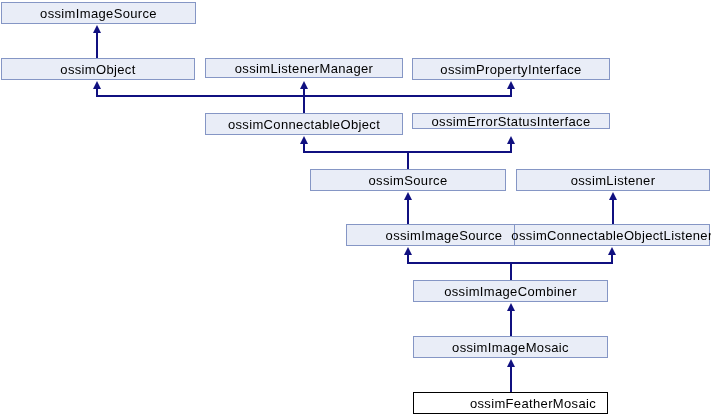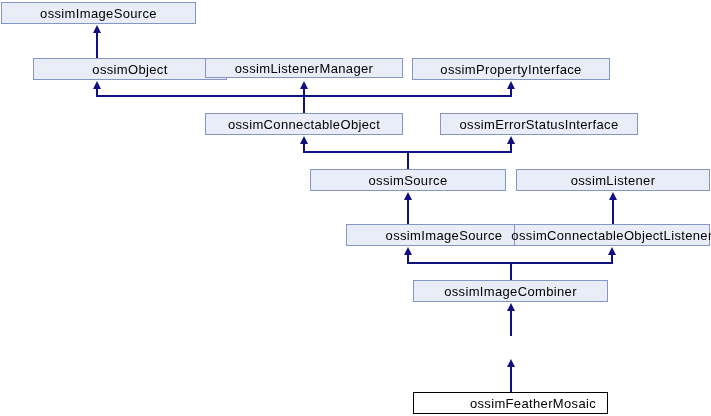--- a/index.html
+++ b/index.html
@@ -74,24 +74,25 @@
     <div class="seg" style="left: 407px; top: 254px; width: 2px; height: 10px;"></div>
     <div class="seg" style="left: 611px; top: 254px; width: 2px; height: 10px;"></div>
     <div class="seg" style="left: 510px; top: 262px; width: 2px; height: 18px;"></div>
     <div class="arrowhead" style="left: 404px; top: 247px;"></div>
     <div class="arrowhead" style="left: 608px; top: 247px;"></div>
     <div class="seg" style="left: 510px; top: 310px; width: 2px; height: 26px;"></div>
     <div class="arrowhead" style="left: 507px; top: 303px;"></div>
     <div class="seg" style="left: 510px; top: 366px; width: 2px; height: 26px;"></div>
     <div class="arrowhead" style="left: 507px; top: 359px;"></div>
     <div class="node" style="left: 1px; top: 2px; width: 195px; height: 22px;">ossimImageSource</div>
-    <div class="node" style="left: 1px; top: 58px; width: 194px; height: 22px; margin-left: 32px;">ossimObject</div>
+    <div class="node" style="left: 1px; top: 58px; width: 194px; height: 22px;">ossimObject</div>
     <div class="node" style="left: 205px; top: 58px; width: 198px; height: 20px;">ossimListenerManager</div>
     <div class="node" style="left: 412px; top: 58px; width: 198px; height: 22px;">ossimPropertyInterface</div>
     <div class="node" style="left: 205px; top: 113px; width: 198px; height: 22px;">ossimConnectableObject</div>
-    <div class="node" style="left: 412px; top: 113px; width: 198px; height: 22px; margin-left: 28px;">ossimErrorStatusInterface</div>
+    <div class="node" style="left: 412px; top: 113px; width: 198px; height: 16px;">ossimErrorStatusInterface</div>
     <div class="node" style="left: 310px; top: 169px; width: 196px; height: 22px;">ossimSource</div>
     <div class="node" style="left: 516px; top: 169px; width: 194px; height: 22px;">ossimListener</div>
     <div class="node" style="left: 310px; top: 224px; width: 196px; height: 22px; margin-left: 36px;">ossimImageSource</div>
     <div class="node" style="left: 514px; top: 224px; width: 196px; height: 22px;">ossimConnectableObjectListener</div>
     <div class="node" style="left: 413px; top: 280px; width: 195px; height: 22px;">ossimImageCombiner</div>
+    <div class="node" style="left: 413px; top: 336px; width: 195px; height: 22px;">ossimImageMosaic</div>
     <div class="node current" style="left: 413px; top: 392px; width: 195px; height: 22px; padding-left: 45px;">ossimFeatherMosaic</div>
   </div>
 
 </body></html>

